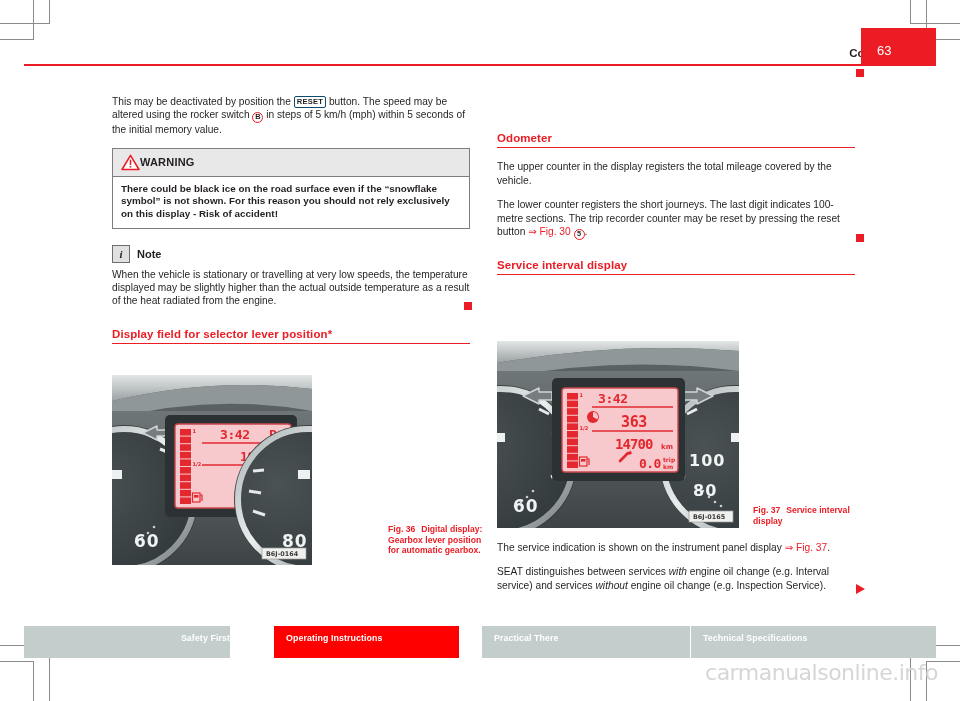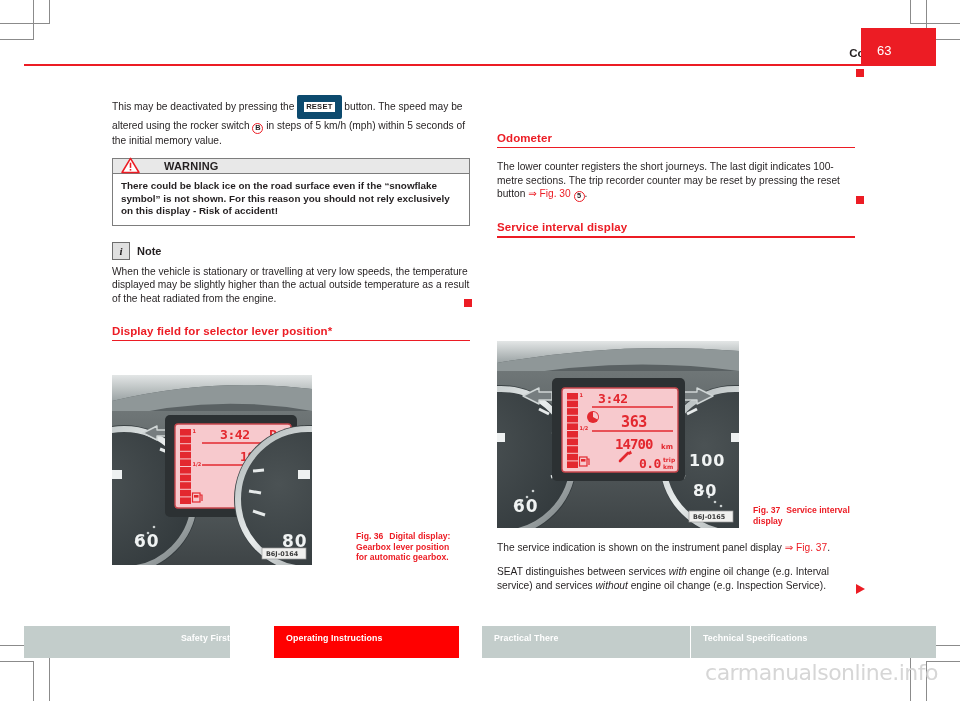--- a/index.html
+++ b/index.html
@@ -53,21 +53,21 @@
     line-height: 13.4px;
     color: #231f20;
   }
 
   .xref { color: #ec1c24; }
   em { font-style: italic; }
 
   
   .keycap {
     display: inline-block;
-    border: 7px solid #0c4a6e;
+    border: 1px solid #0c4a6e;
     border-radius: 2px;
     padding: 0 2px;
     font-size: 7.6px;
     font-weight: bold;
     line-height: 9.5px;
     letter-spacing: .2px;
     vertical-align: 1px;
     color: #231f20;
   }
   
@@ -87,22 +87,22 @@
   
   .warnbox {
     border: 1px solid #7d7d7d;
     margin: 11px 0 0 0;
     background: #ffffff;
   }
   .warnbox .wb-head {
     background: #e8e8e8;
     border-bottom: 1px solid #7d7d7d;
     padding: 5px 8px 5px 8px;
-    display: flex; align-items: center; gap: 24px;
-    height: 15px;
+    display: flex; align-items: center; gap: 0;
+    height: 28px;
   }
   .warn-tri { width: 19px; height: 17px; display: block; }
   .wb-title {
     font-size: 11px; font-weight: bold; color: #231f20; letter-spacing: .2px;
   }
   .wb-body {
     padding: 6px 8px 7px 8px;
     font-size: 9.9px;
     line-height: 12.6px;
     font-weight: bold;
@@ -191,21 +191,21 @@
   <div class="cropmark cm-br-a"></div>
   <div class="cropmark cm-br-b"></div>
 
   <div class="header-rule"></div>
   <div class="header-title">Cockpit</div>
   <div class="page-number-box"></div>
   <div class="page-number">63</div>
 
   <div class="col col-left">
 
-    <p class="body"><span>This may be deactivated by pressing the </span><span class="keycap">RESET</span><span> button. The speed may be altered using the rocker switch </span><span class="callout">B</span><span> in steps of 5 km/h (mph) within 5 seconds of the initial memory value.</span></p>
+    <p class="body"><span>This may be deactivated by position the </span><span class="keycap">RESET</span><span> button. The speed may be altered using the rocker switch </span><span class="callout">B</span><span> in steps of 5 km/h (mph) within 5 seconds of the initial memory value.</span></p>
 
     <div class="warnbox">
       <div class="wb-head">
         <svg class="warn-tri" viewBox="0 0 22 19">
           <path d="M11 1.2 L20.8 17.6 L1.2 17.6 Z" fill="#ffffff" stroke="#ec1c24" stroke-width="1.8" stroke-linejoin="round"></path>
           <rect x="10.1" y="6.2" width="1.8" height="6.1" fill="#ec1c24"></rect>
           <rect x="10.1" y="13.6" width="1.8" height="1.8" fill="#ec1c24"></rect>
         </svg>
         <span class="wb-title">WARNING</span>
       </div>
@@ -325,35 +325,36 @@
           <line x1="153" y1="140" x2="141" y2="136"></line>
         </g>
         <text x="170" y="172" font-family="DejaVu Sans, sans-serif" font-size="17" font-weight="bold" fill="#f0f3f3" letter-spacing="1">80</text>
         <rect x="186" y="95" width="12" height="9" fill="#eef1f1"></rect>
 
         <rect x="150" y="173" width="44" height="11" fill="#f0f0ee" stroke="#9a9a9a" stroke-width="0.7"></rect>
         <text x="154" y="181" font-family="DejaVu Sans, sans-serif" font-size="6.4" font-weight="bold" fill="#3a3a3a">B6J-0164</text>
       </g>
     </svg>
   </div>
-  <div class="fig-caption" style="left:356px; top:524px; width:104px;margin-top:7px;">
+  <div class="fig-caption" style="left:388px; top:524px; width:104px;">
     <span class="capnum">Fig. 36</span><span>Digital display: Gearbox lever position for automatic gearbox.</span>
   </div>
 
   <div class="col col-right">
 
 
     <div style="position:relative;height:0">
       <div class="endmark" style="left:359px; top:-26px;"></div>
     </div>
 
     <div class="section-h" style="margin-top:37px">Odometer</div>
     <div class="section-rule"></div>
     <div class="section-gap"></div>
 
+    <p class="body">The upper counter in the display registers the total mileage covered by the vehicle.</p>
 
     <p class="body"><span>The lower counter registers the short journeys. The last digit indicates 100-metre sections. The trip recorder counter may be reset by pressing the reset button </span><span class="xref">⇒ Fig. 30 </span><span class="callout">5</span><span>.</span></p>
 
     <div style="position:relative;height:0">
       <div class="endmark" style="left:359px; top:-17px;"></div>
     </div>
 
     <div class="section-h" style="margin-top:19px">Service interval display</div>
     <div class="section-rule"></div>
 

